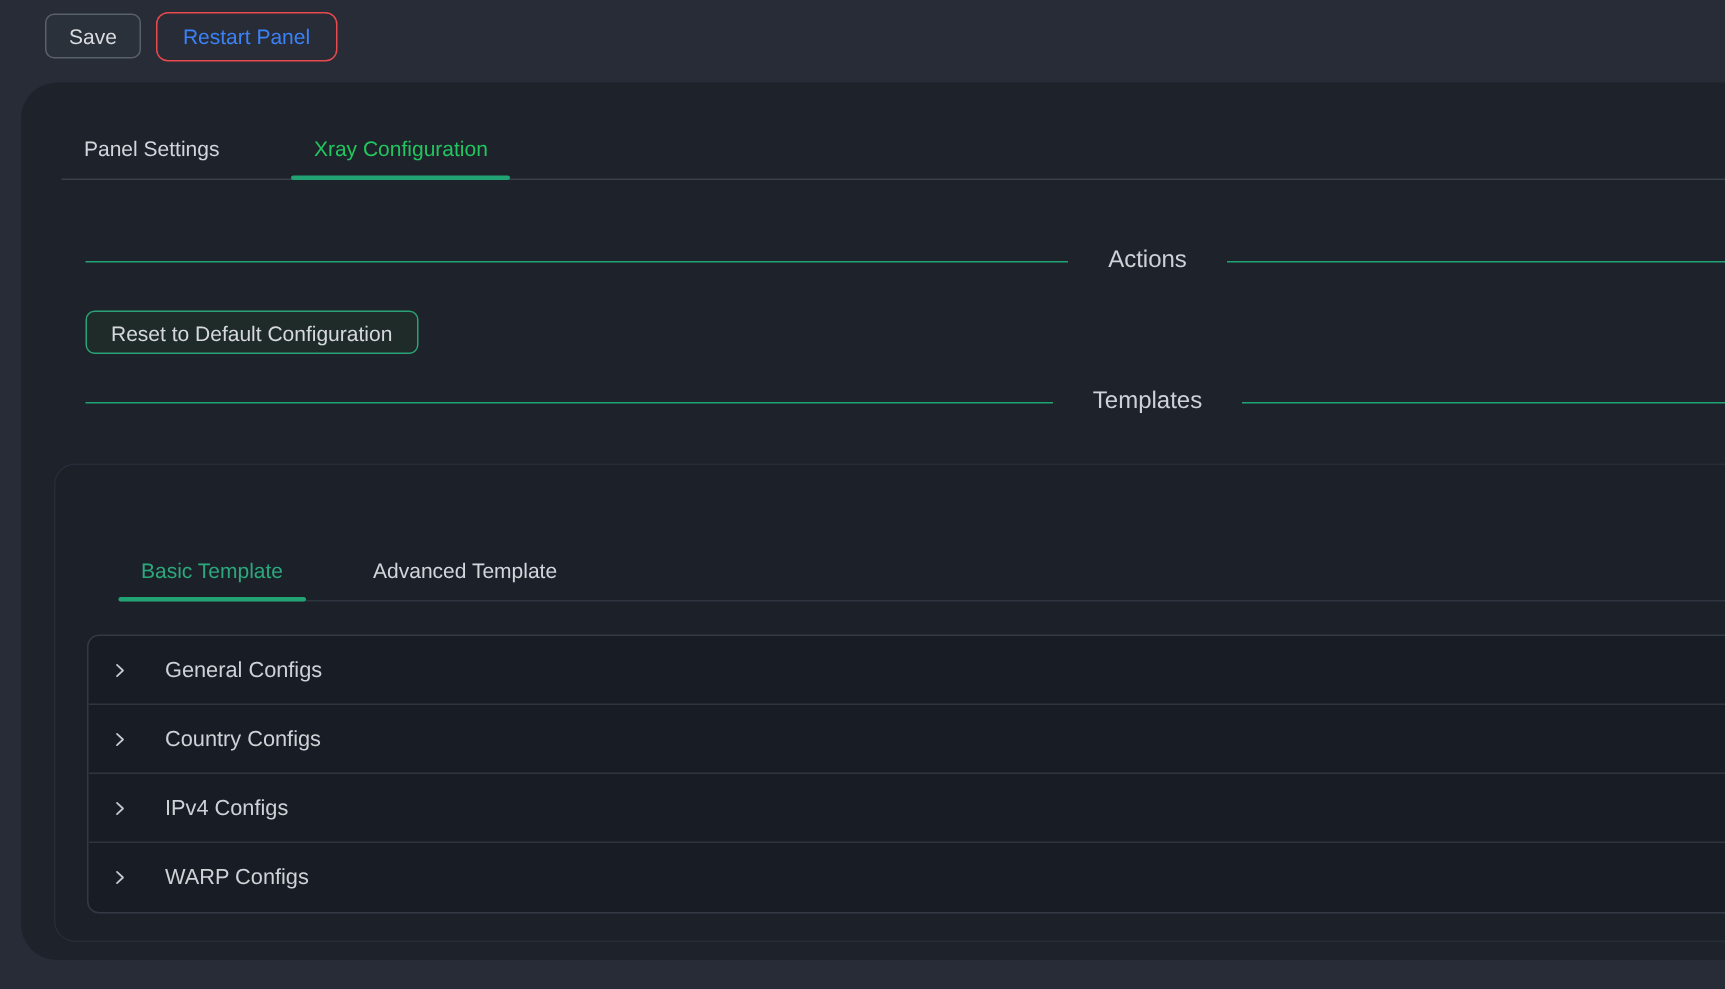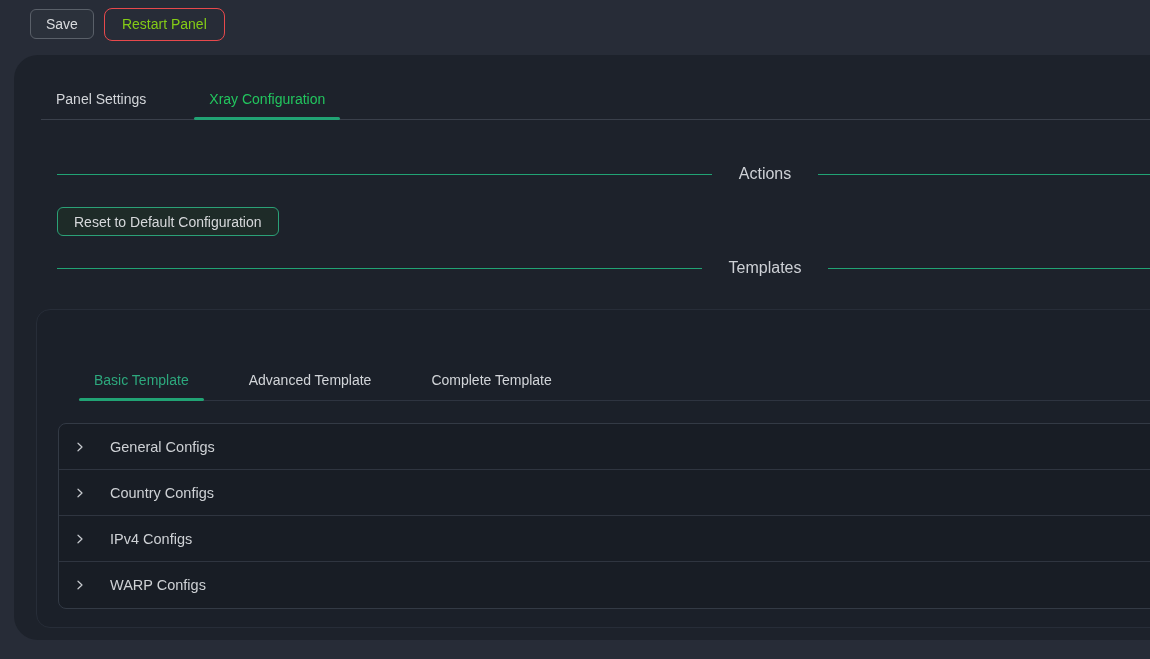--- a/index.html
+++ b/index.html
@@ -23,21 +23,21 @@
     font-size: 14px; cursor: pointer; white-space: nowrap;
     border-radius: 6px; background: transparent;
   }
   .btn-save {
     margin-left: 30px; height: 30px; padding: 0 15px;
     border: 1px solid #5a6069; color: #d9dbde;
     background: #2b313b;
   }
   .btn-restart {
     margin-left: 10px; height: 33px; padding: 0 17px;
-    border: 1px solid #e8494c; color: #84cc16;
+    border: 1px solid #e8494c; color: #3b82f6;
     border-radius: 8px;
   }
 
   
   .outer-card {
     position: absolute; left: 14px; top: 55px;
     width: 1502px; height: 585px;
     background: #1d222b;
     border-radius: 24px;
   }
@@ -159,21 +159,20 @@
     <div class="line"></div>
     <div class="title">Templates</div>
     <div class="line"></div>
   </div>
 
   <div class="inner-card">
 
     <div class="inner-tabs">
       <div class="inner-tab active">Basic Template</div>
       <div class="inner-tab">Advanced Template</div>
-      <div class="inner-tab">Complete Template</div>
     </div>
 
     <div class="collapse">
 
       <div class="collapse-row">
         <span class="chev">
           <svg width="12" height="12" viewBox="0 0 24 24">
             <path d="M8 4.5l8 7.5-8 7.5" stroke="#c6c9ce" stroke-width="2.4" fill="none" stroke-linecap="round" stroke-linejoin="round"></path>
           </svg>
         </span>

